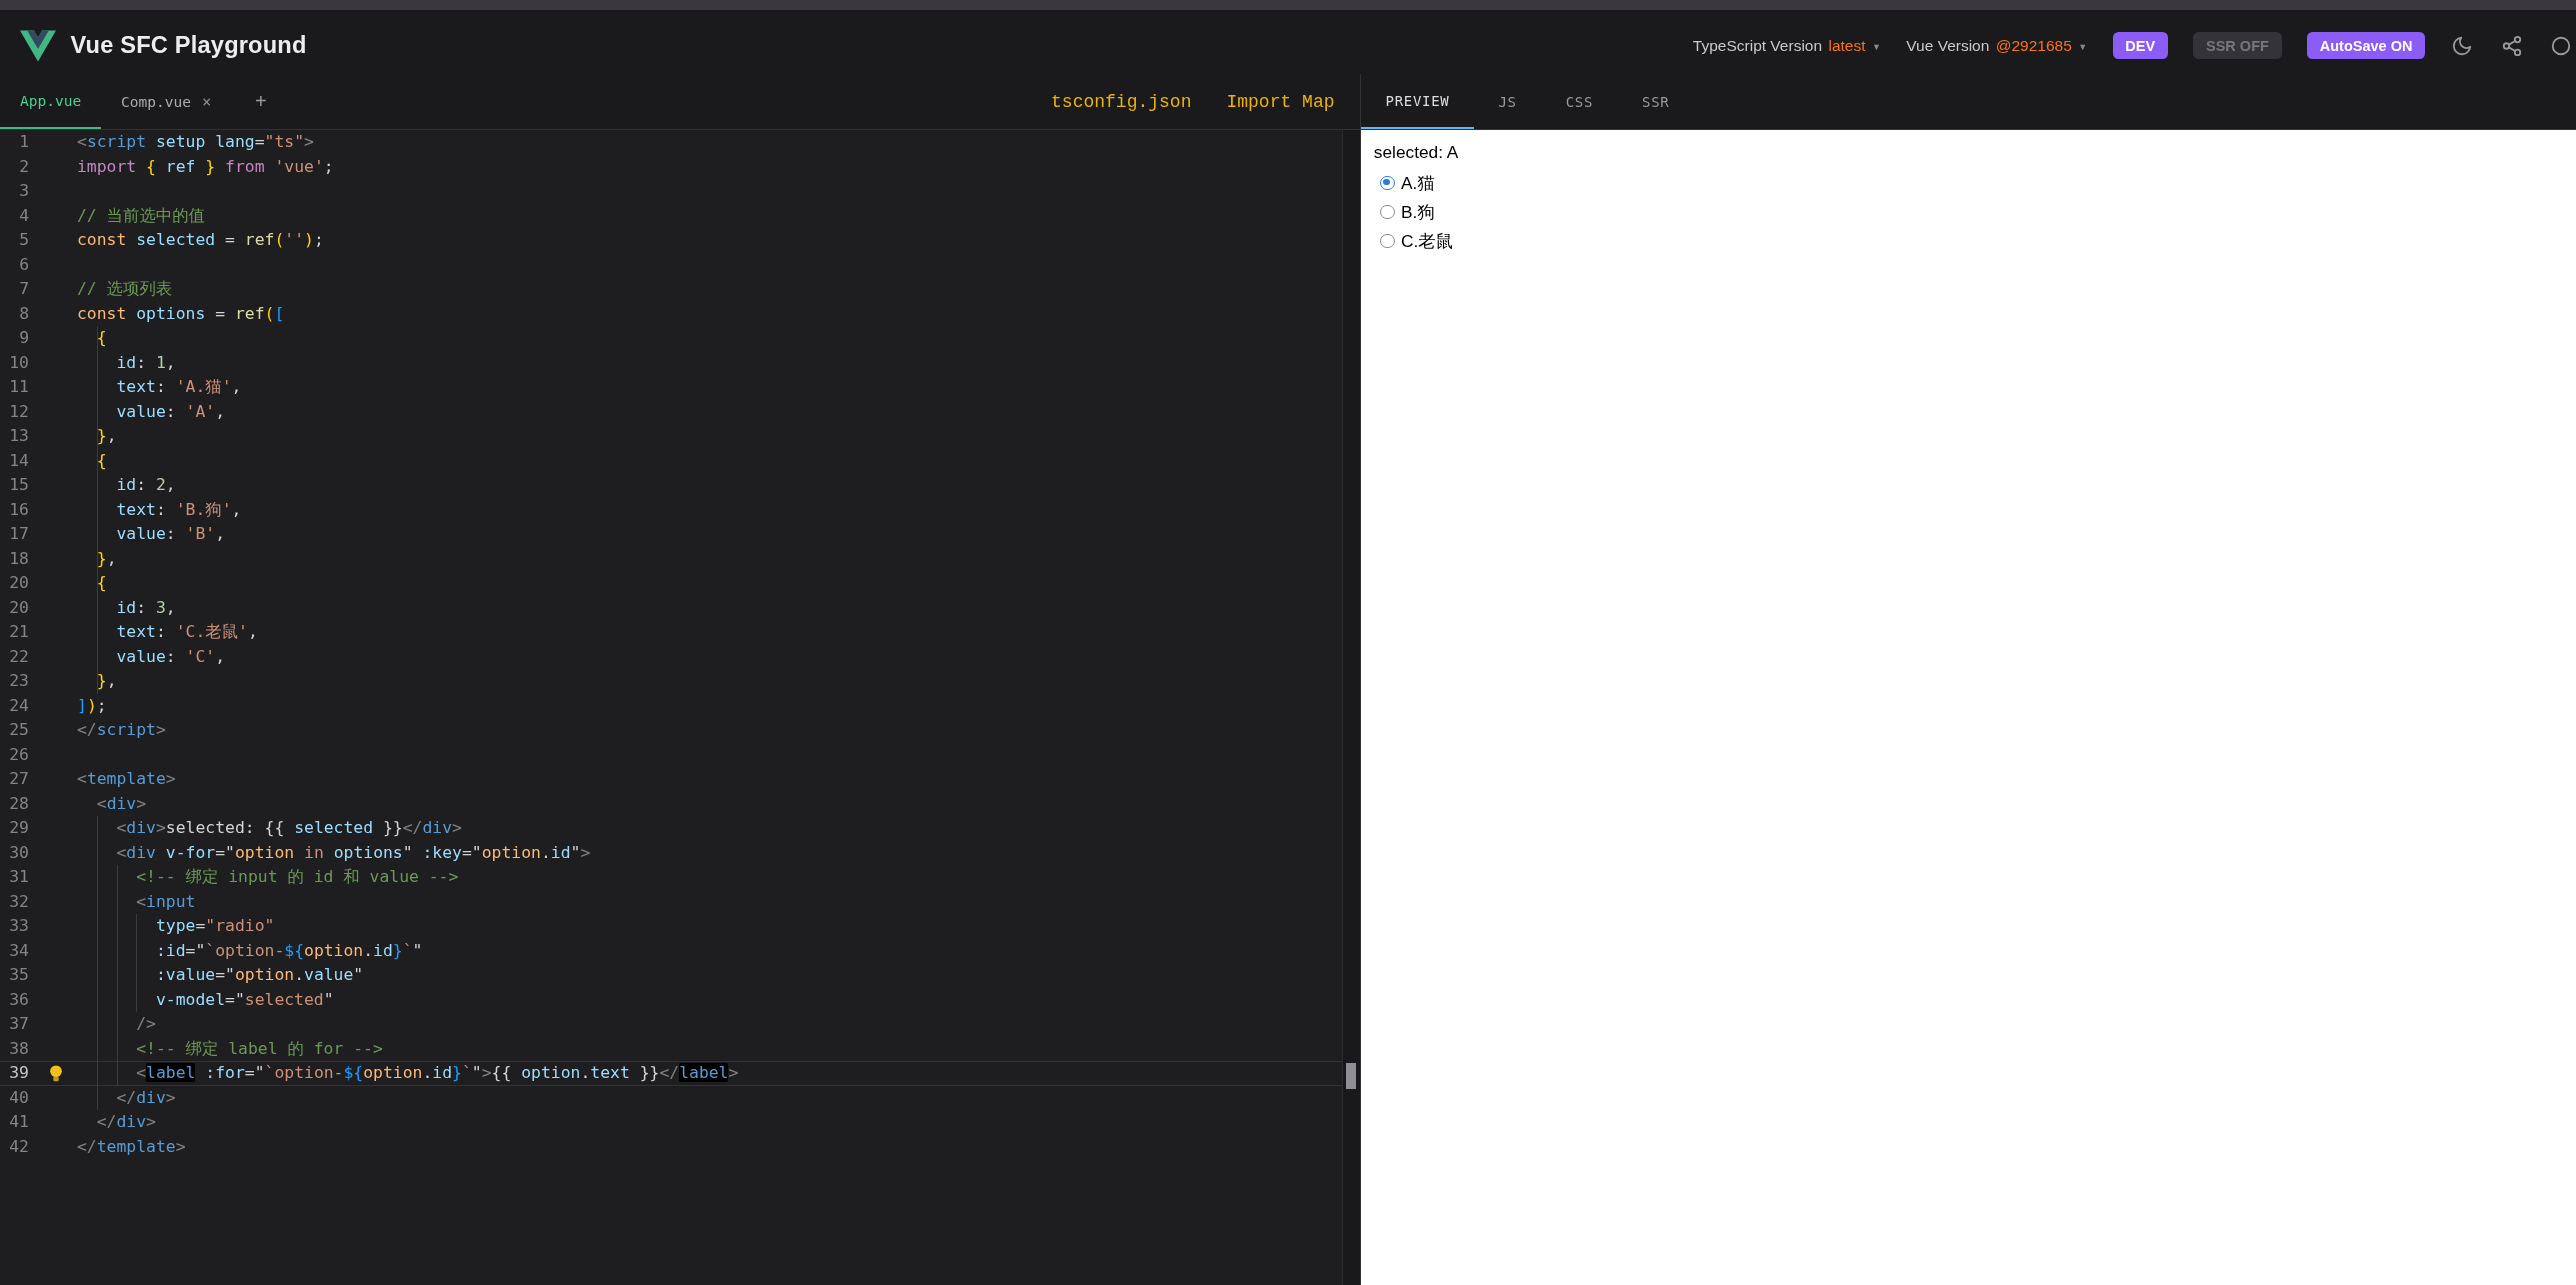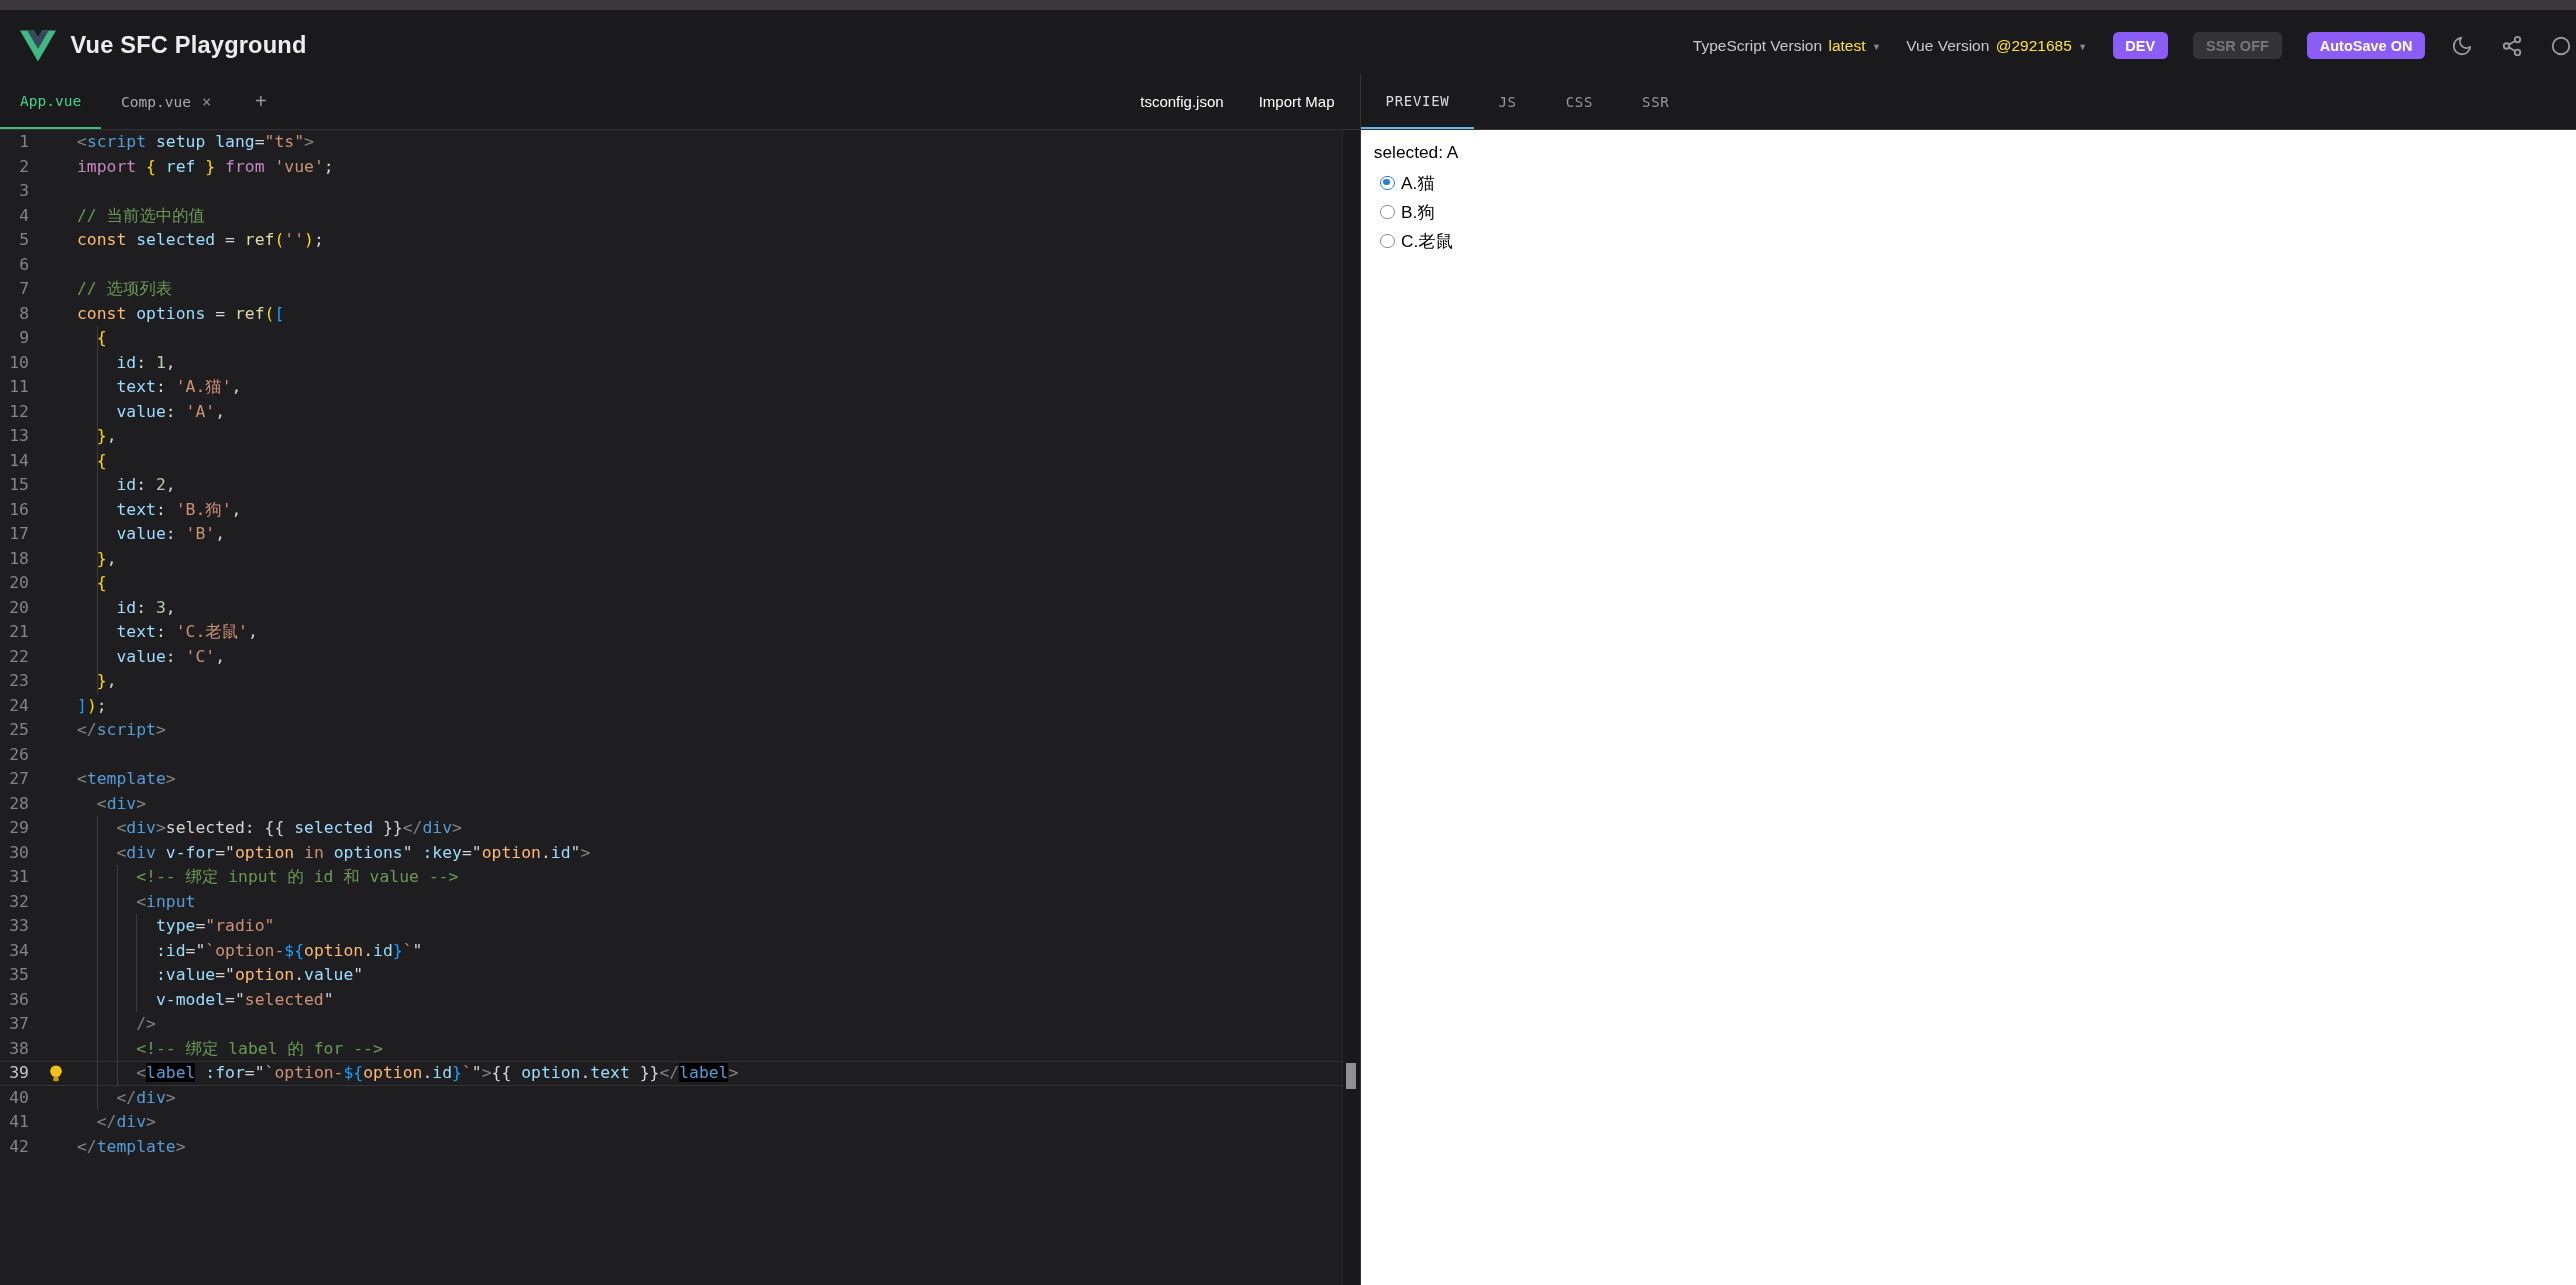--- a/index.html
+++ b/index.html
@@ -2,37 +2,37 @@
 <html style="font-size:14.5px"><head>
 <meta charset="utf-8">
 <style>
   html,body{margin:0;padding:0;width:2576px;height:1285px;overflow:hidden;background:#1e1e20;font-family:"Liberation Sans",sans-serif;}
   .topstrip{position:absolute;left:0;top:0;width:100%;height:10px;background:#3a383c;}
   .header{position:absolute;left:0;top:10px;width:100%;height:72px;box-sizing:border-box;background:#1a1a1c;border-bottom:0.9px solid #333;display:flex;align-items:center;padding:0 20px;}
   .logo{flex:0 0 auto;display:flex;align-items:center;}
   .title{color:#ededed;font-size:23.6px;font-weight:700;margin-left:14.5px;letter-spacing:0.2px;}
   .hdr-right{margin-left:auto;display:flex;align-items:center;gap:25.5px;}
   .verctl{color:#c9c9c9;font-size:15.5px;display:flex;align-items:center;gap:6.4px;cursor:pointer;}
-  .verval{color:#fde047;}
+  .verval{color:#f97316;}
   .caret{color:#8a8a8a;font-size:9px;transform:translateY(0.9px);}
   .pill{border-radius:5.5px;padding:5.5px 12.7px;font-size:14.5px;font-weight:600;cursor:pointer;}
   .pill.on{background:#8b5cf6;color:#fff;}
   .pill.off{background:#343438;color:#77777c;}
   .hicon{width:23.6px;height:23.6px;display:flex;align-items:center;justify-content:center;cursor:pointer;}
   .hicon svg{stroke:#999;fill:none;stroke-width:2;stroke-linecap:round;stroke-linejoin:round;}
   .hicon.clipped{margin-right:-16.4px;}
 
   .left-pane{position:absolute;left:0;top:74px;width:1360px;bottom:0;background:#1e1e20;border-right:0.9px solid #333;}
   .tabbar{height:56px;box-sizing:border-box;border-bottom:0.9px solid #333;background:#1a1a1c;display:flex;align-items:stretch;}
   .ftab{display:flex;align-items:center;gap:11px;padding:0 20px;color:#aaa;font-family:"DejaVu Sans Mono",monospace;font-size:14.5px;cursor:pointer;box-sizing:border-box;}
   .ftab.active{color:#42d392;border-bottom:2.7px solid #42b883;}
   .closex{color:#8a8a8a;font-size:15.5px;}
   .addtab{display:flex;align-items:center;padding:0 23.6px;color:#9a9a9a;font-size:20px;cursor:pointer;}
   .righttabs{margin-left:auto;display:flex;align-items:center;gap:35px;padding-right:25.5px;}
-  .rtab{color:#ffffff;font-family:Liberation Sans, sans-serif;font-size:15px;cursor:pointer;}
+  .rtab{color:#eab308;font-family:Liberation Mono, monospace;font-size:18px;cursor:pointer;}
 
   .editor{position:absolute;left:0;top:56px;right:0;bottom:0;overflow:hidden;font-family:"DejaVu Sans Mono",monospace;font-size:16.4px;line-height:24.5px;}
   .codeline{position:relative;height:24.5px;white-space:pre;padding-left:77px;box-sizing:border-box;}
   .codeline.active{box-shadow:inset 0 0.9px 0 #323237, inset 0 -0.9px 0 #323237;}
   .lnum{position:absolute;left:0;top:0;width:29px;text-align:right;color:#858585;}
   .codeline.active .lnum{color:#c6c6c6;}
   .guide{position:absolute;top:0;bottom:0;width:0.9px;background:#3b3b41;}
   .codetext{position:relative;}
   .bulb{position:absolute;left:47px;top:2.7px;width:18px;height:19px;}
   .tk.tb{color:#808080;} .tk.tag{color:#569CD6;text-align:right;} .tk.attr{color:#9CDCFE;}

